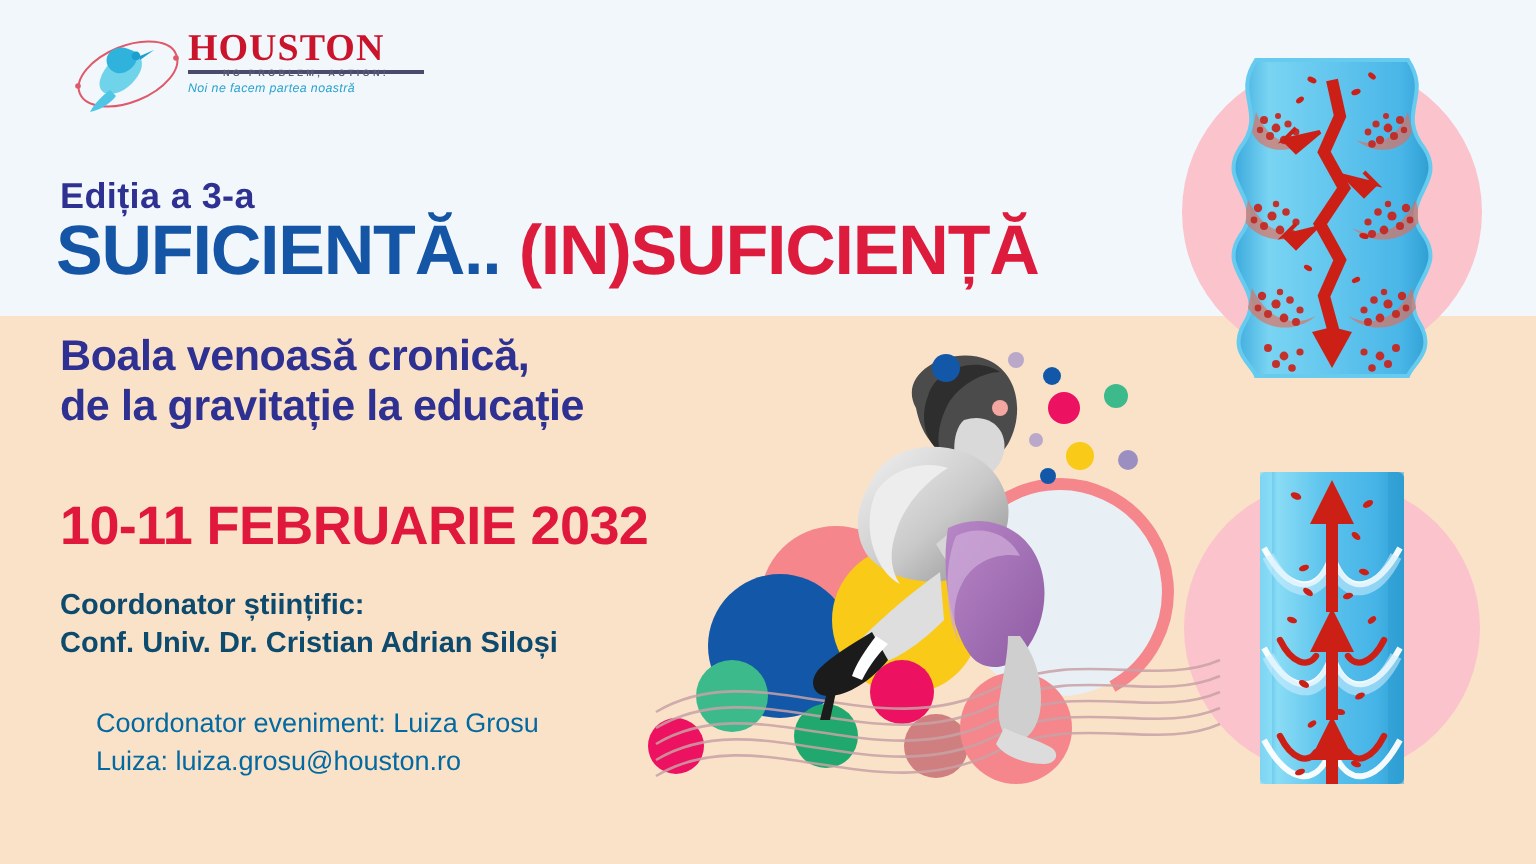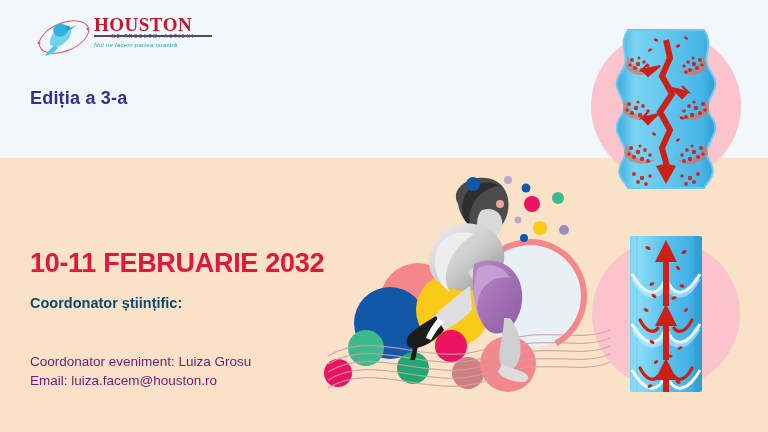--- a/index.html
+++ b/index.html
@@ -26,21 +26,21 @@
   .logo-slogan{font-style:italic;font-size:6.2px;color:#29a3cf;margin-top:2px;letter-spacing:.2px;}
 
   
   .edition{position:absolute;left:30px;top:88px;font-size:18px;font-weight:bold;color:#2e3191;letter-spacing:.2px;}
   .title{position:absolute;left:28px;top:106px;font-size:35px;font-weight:bold;letter-spacing:-.6px;white-space:nowrap;}
   .title .blue{color:#1455a5;}
   .title .red{color:#dd1b3c;}
   .subtitle{position:absolute;left:30px;top:166px;font-size:21.5px;font-weight:bold;color:#2e3191;line-height:25px;letter-spacing:-.2px;}
   .date{position:absolute;left:30px;top:248px;font-size:27px;font-weight:bold;color:#e0183c;letter-spacing:-.3px;}
   .coord{position:absolute;left:30px;top:294px;font-size:14.5px;font-weight:bold;color:#0c4a6e;line-height:19px;}
-  .contact{position:absolute;left:30px;top:352px;font-size:13.5px;color:#701a75;line-height:19px;}
+  .contact{position:absolute;left:48px;top:352px;font-size:13.5px;color:#0369a1;line-height:19px;}
 
   
   .vein-card{position:absolute;}
 
   
   .collage{position:absolute;left:318px;top:168px;width:300px;height:240px;}
 </style>
 </head>
 <body>
 
@@ -63,31 +63,40 @@
     <div class="logo-txt">
       <div class="logo-name">HOUSTON</div>
       <div class="logo-rule"></div>
       <div class="logo-sub">NO PROBLEM, ACTION!</div>
       <div class="logo-slogan">Noi ne facem partea noastră</div>
     </div>
   </div>
 
   <div class="edition">Ediția a 3-a</div>
 
-
+  <div class="title">
+    <span class="blue">SUFICIENTĂ..</span>
+    <span class="red">(IN)SUFICIENȚĂ</span>
+  </div>
+
+  <div class="subtitle">
+    <div>Boala venoasă cronică,</div>
+    <div>de la gravitație la educație</div>
+  </div>
 
   <div class="date">10-11 FEBRUARIE 2032</div>
 
   <div class="coord">
     <div>Coordonator științific:</div>
+    <div>Conf. Univ. Dr. Cristian Adrian Siloși</div>
   </div>
 
   <div class="contact">
     <div>Coordonator eveniment: Luiza Grosu</div>
-    <div>Email: luiza.facem@houston.ro</div>
+    <div>Luiza: luiza.grosu@houston.ro</div>
   </div>
 
   <div class="vein-card" style="left:582px;top:18px;width:168px;height:182px;">
     <svg viewBox="0 0 168 182" width="168" height="182">
       <defs>
         <linearGradient id="tubeA" x1="0" y1="0" x2="1" y2="0">
           <stop offset="0%" stop-color="#3aa9dd"></stop>
           <stop offset="18%" stop-color="#79d4f2"></stop>
           <stop offset="50%" stop-color="#63c6ee"></stop>
           <stop offset="85%" stop-color="#49b6e8"></stop>

